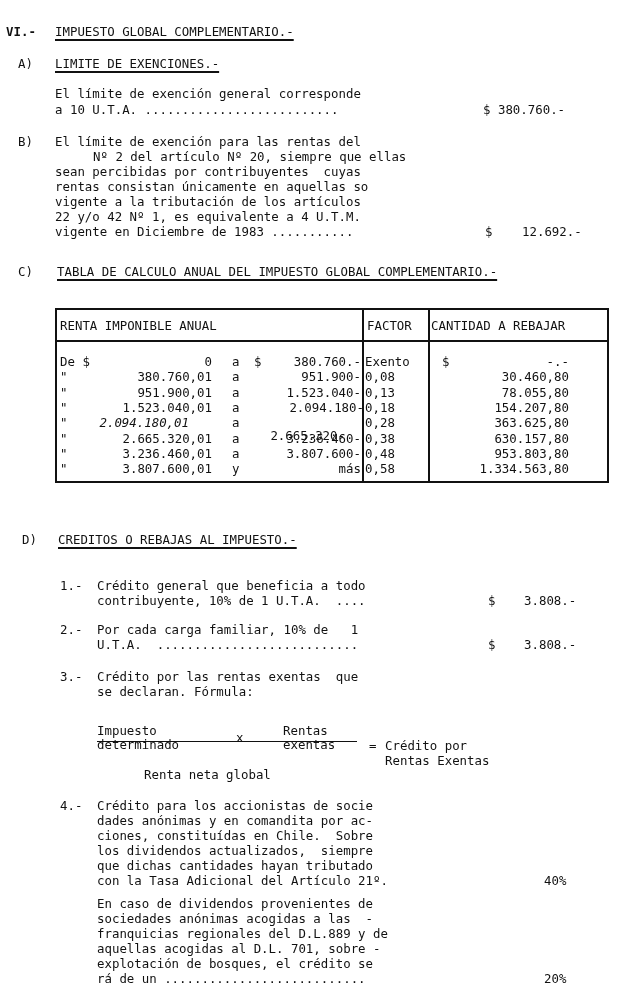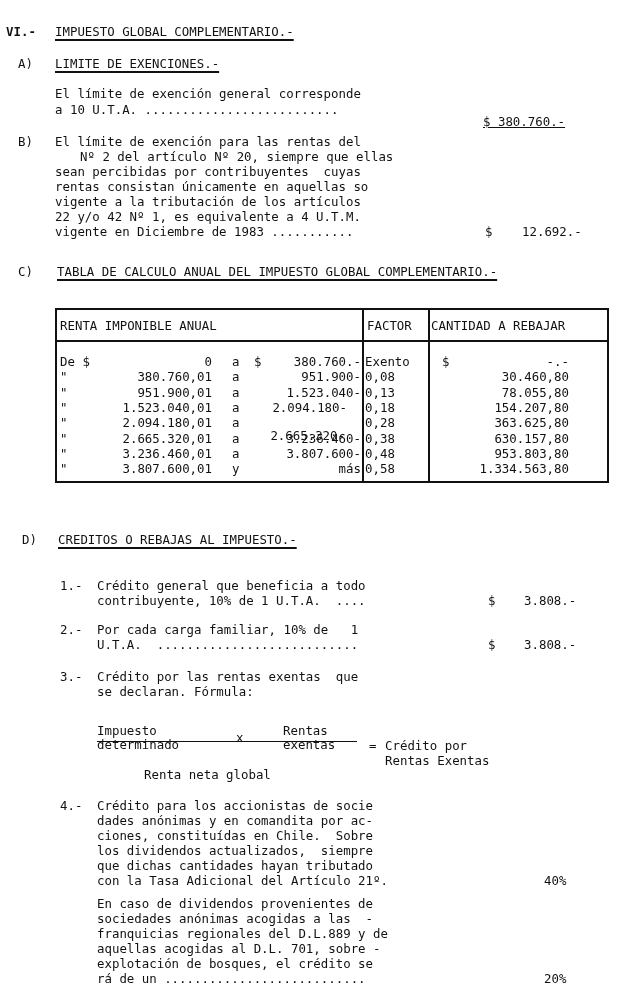--- a/index.html
+++ b/index.html
@@ -27,26 +27,26 @@
 </head>
 <body>
 
 <div class="abs bold" style="left:6px; top:8px;">VI.-</div>
 <div class="abs u" style="left:55px; top:8px;">IMPUESTO GLOBAL COMPLEMENTARIO.-</div>
 
 <div class="abs" style="left:18px; top:40px;">A)</div>
 <div class="abs u" style="left:55px; top:40px;">LIMITE DE EXENCIONES.-</div>
 <div class="abs" style="left:55px; top:70px;">El límite de exención general corresponde</div>
 <div class="abs" style="left:55px; top:86px;">a 10 U.T.A. ..........................</div>
-<div class="abs" style="left:483px; top:98px;text-decoration:underline;">$ 380.760.-</div>
+<div class="abs" style="left:483px; top:86px;">$ 380.760.-</div>
 
 <div class="abs" style="left:18px; top:118px;">B)</div>
 <div>
   <div class="abs" style="left:55px; top:118px;">El límite de exención para las rentas del</div>
-  <div class="abs" style="left:55px; top:133px;padding-left:25px;">Nº 2 del artículo Nº 20, siempre que ellas</div>
+  <div class="abs" style="left:68px; top:133px;padding-left:25px;">Nº 2 del artículo Nº 20, siempre que ellas</div>
   <div class="abs" style="left:55px; top:148px;">sean percibidas por contribuyentes  cuyas</div>
   <div class="abs" style="left:55px; top:163px;">rentas consistan únicamente en aquellas so</div>
   <div class="abs" style="left:55px; top:178px;">vigente a la tributación de los artículos</div>
   <div class="abs" style="left:55px; top:193px;">22 y/o 42 Nº 1, es equivalente a 4 U.T.M.</div>
   <div class="abs" style="left:55px; top:208px;">vigente en Diciembre de 1983 ...........</div>
 </div>
 <div class="abs" style="left:485px; top:208px;">$</div>
 <div class="abs" style="left:522px; top:208px;">12.692.-</div>
 
 <div class="abs" style="left:18px; top:248px;">C)</div>
@@ -89,28 +89,28 @@
         <span style="right:246px;">1.523.040-</span>
         <span style="left:308px;">0,13</span>
         <span style="left:385px;"></span>
         <span style="right:38px;margin-left:31px;">78.055,80</span>
       </div>
       <div class="row" style="top: 89.9px;">
         <span style="left:3px;">"</span>
         <span style="right:395px;">1.523.040,01</span>
         <span style="left:175px;">a</span>
         <span style="left:197px;"></span>
-        <span style="right:260px;">2.094.180-</span>
+        <span style="right:243px;">2.094.180-</span>
         <span style="left:308px;">0,18</span>
         <span style="left:385px;"></span>
         <span style="right:38px;">154.207,80</span>
       </div>
       <div class="row" style="top: 105.2px;">
         <span style="left:3px;">"</span>
-        <span style="right:395px;">2.094.180,01</span>
+        <span style="right:418px;font-style:italic;">2.094.180,01</span>
         <span style="left:175px;">a</span>
         <span style="left:197px;"></span>
         <span style="right:262px;margin-top:13px;">2.665.320-</span>
         <span style="left:308px;">0,28</span>
         <span style="left:385px;"></span>
         <span style="right:38px;">363.625,80</span>
       </div>
       <div class="row" style="top: 120.5px;">
         <span style="left:3px;">"</span>
         <span style="right:395px;">2.665.320,01</span>

